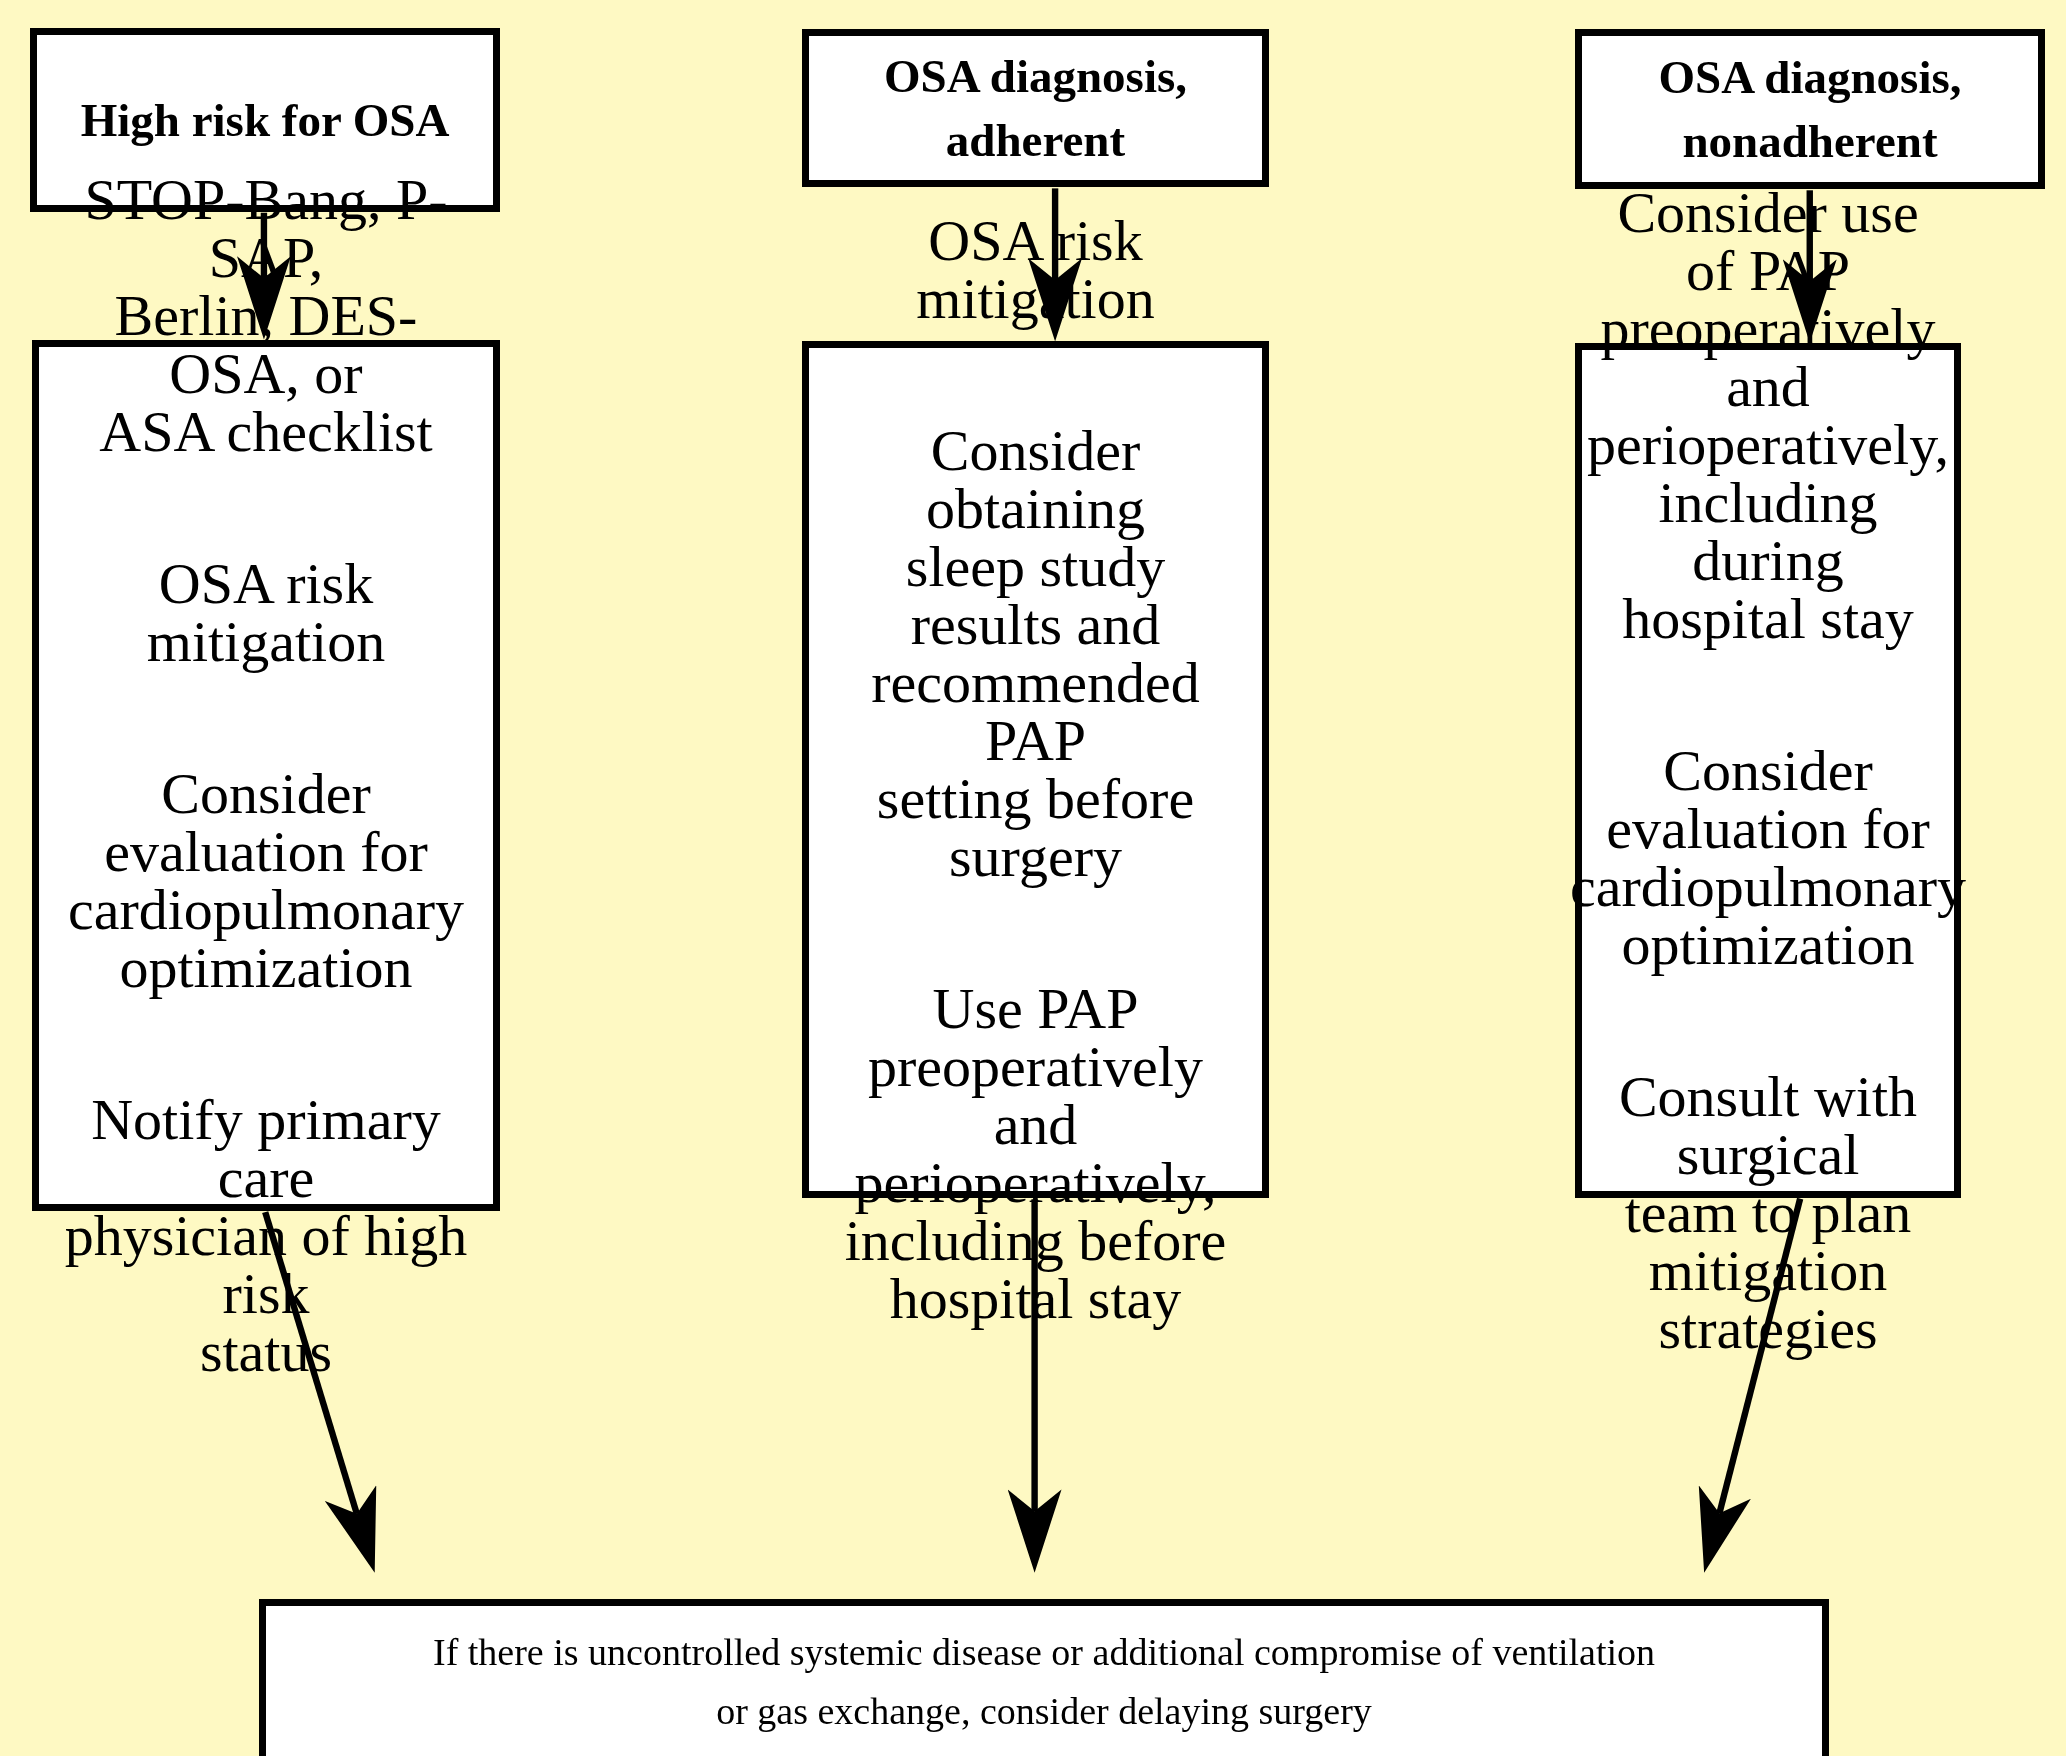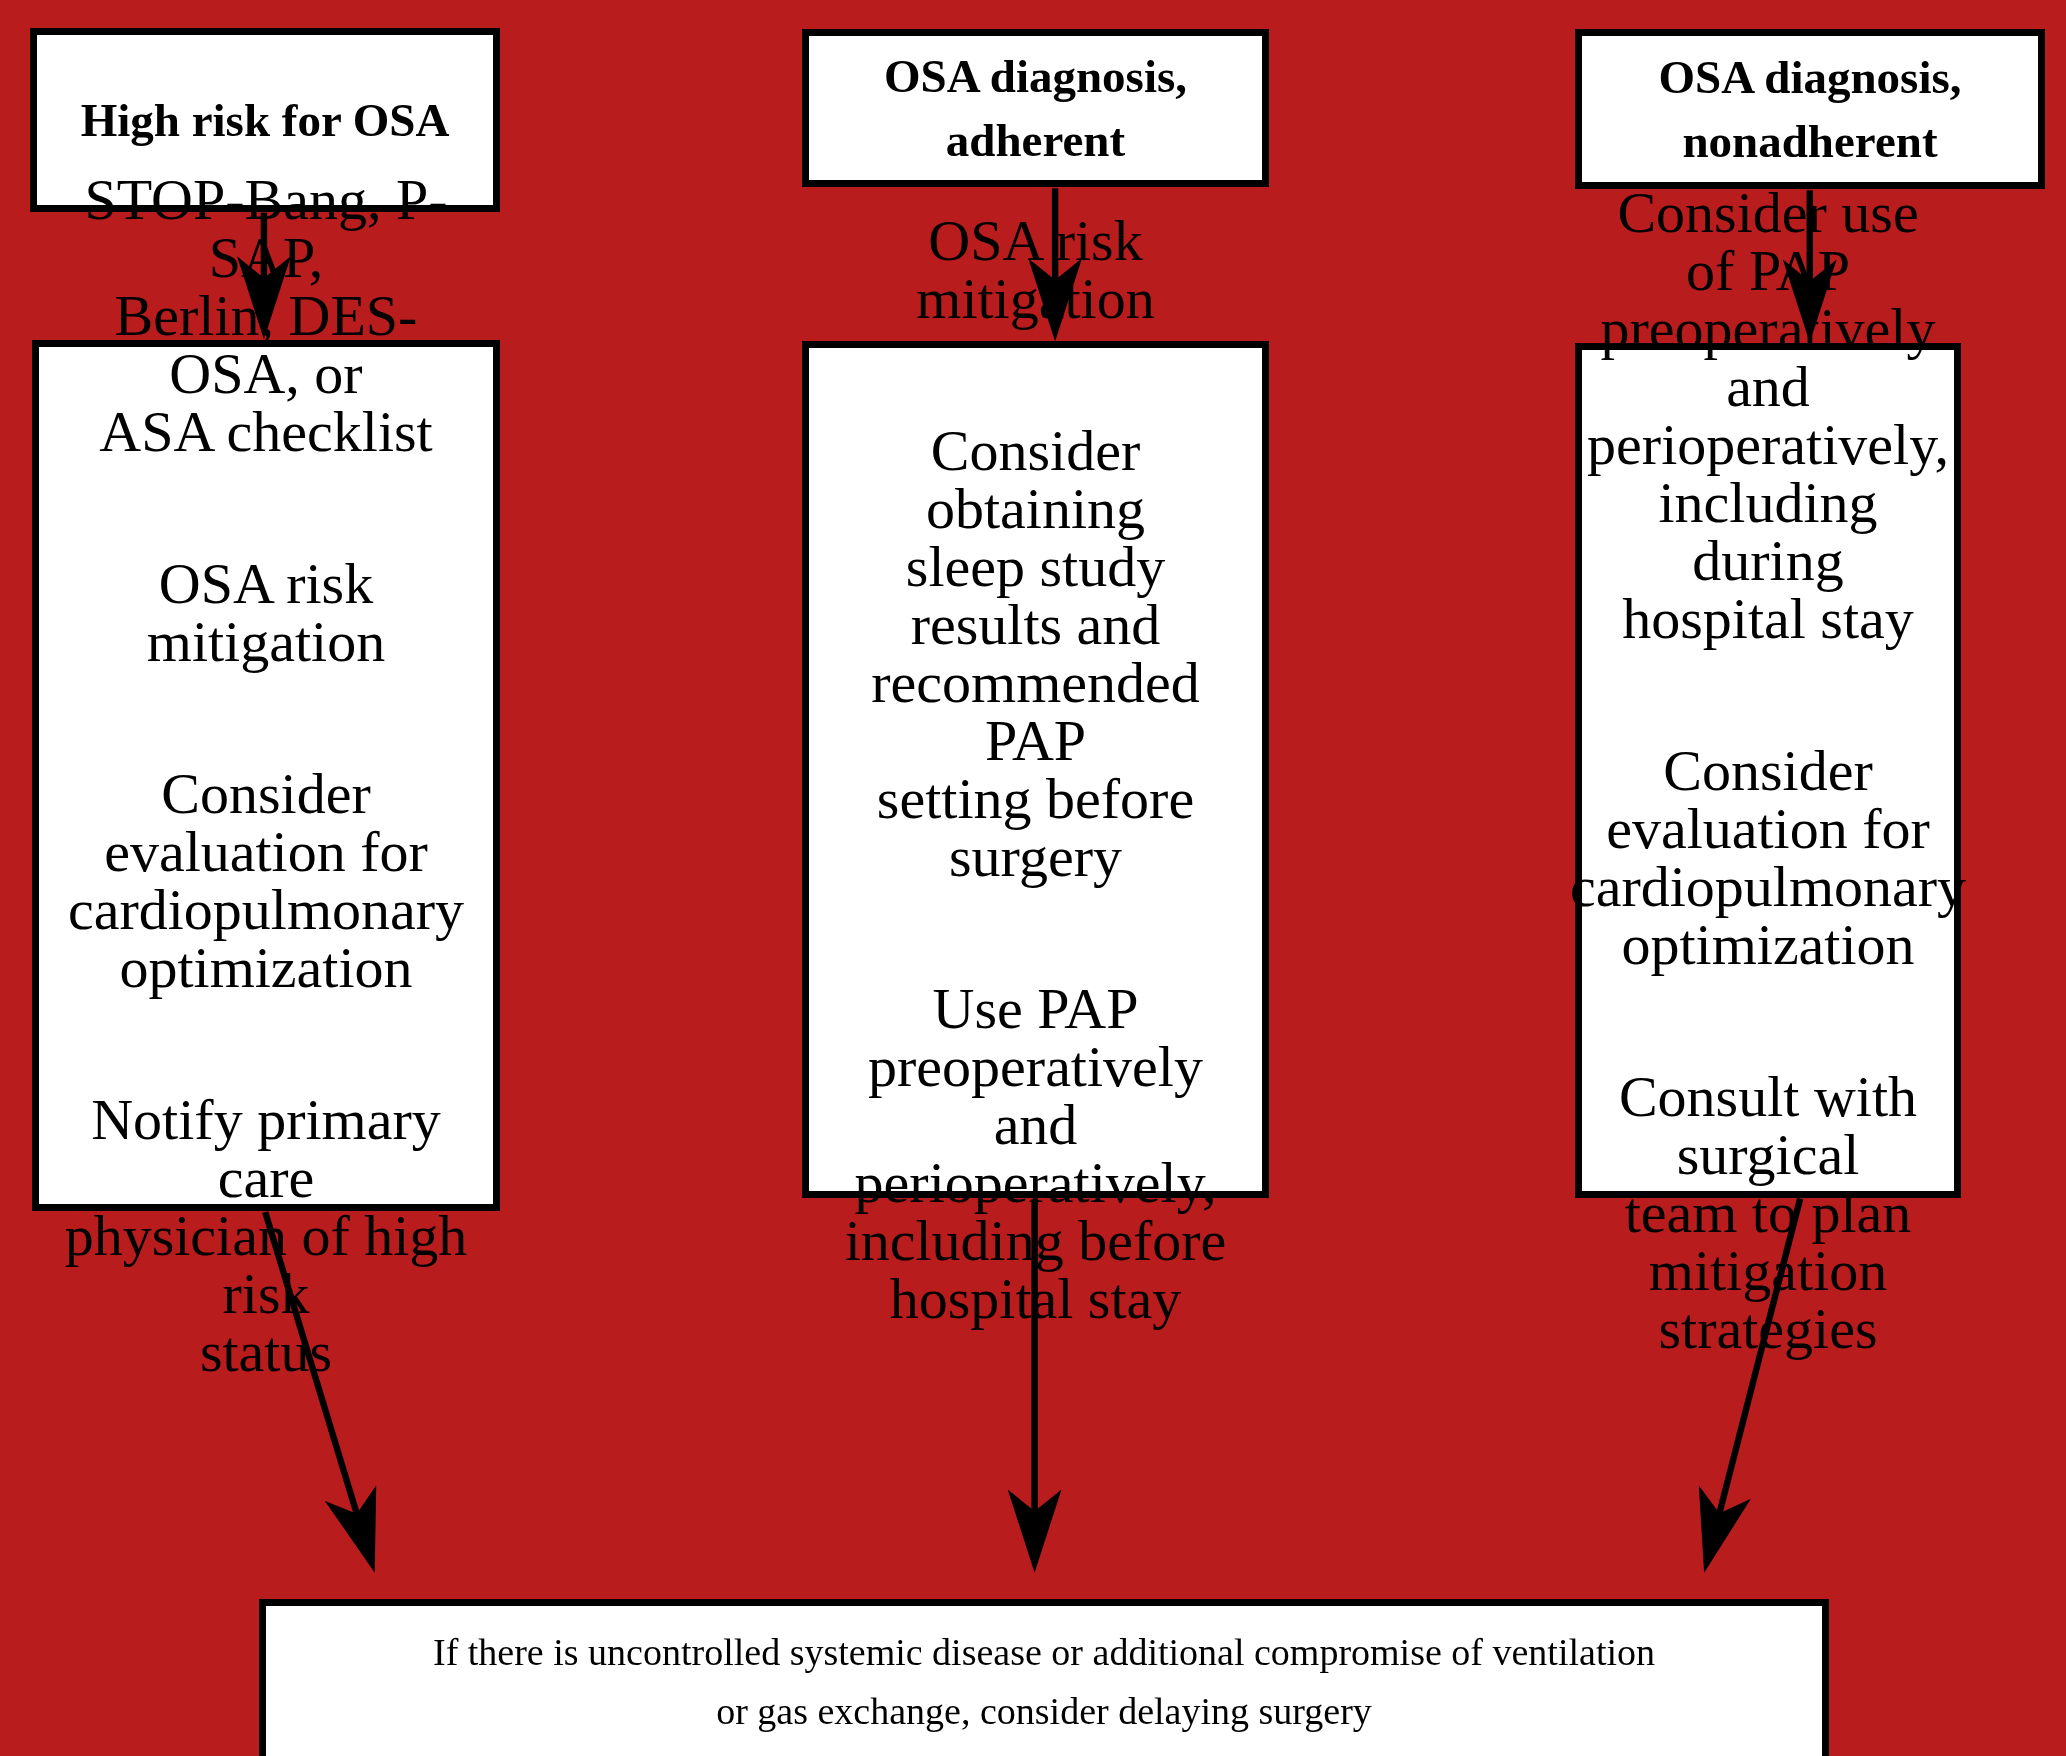--- a/index.html
+++ b/index.html
@@ -1,20 +1,20 @@
 <!DOCTYPE html>
 <html style="font-size:10.3px"><head>
 <meta charset="utf-8">
 <style>
   html, body { margin: 0; padding: 0; background: #ffffff; }
   #canvas {
     position: relative;
     width: 2066px;
     height: 1756px;
-    background: #b91c1c;
+    background: #fef9c3;
     font-family: "Liberation Serif", "DejaVu Serif", serif;
     color: #000000;
   }
   .box {
     position: absolute;
     box-sizing: border-box;
     border: 7px solid #000000;
     background: #ffffff;
     display: flex;
     flex-direction: column;

